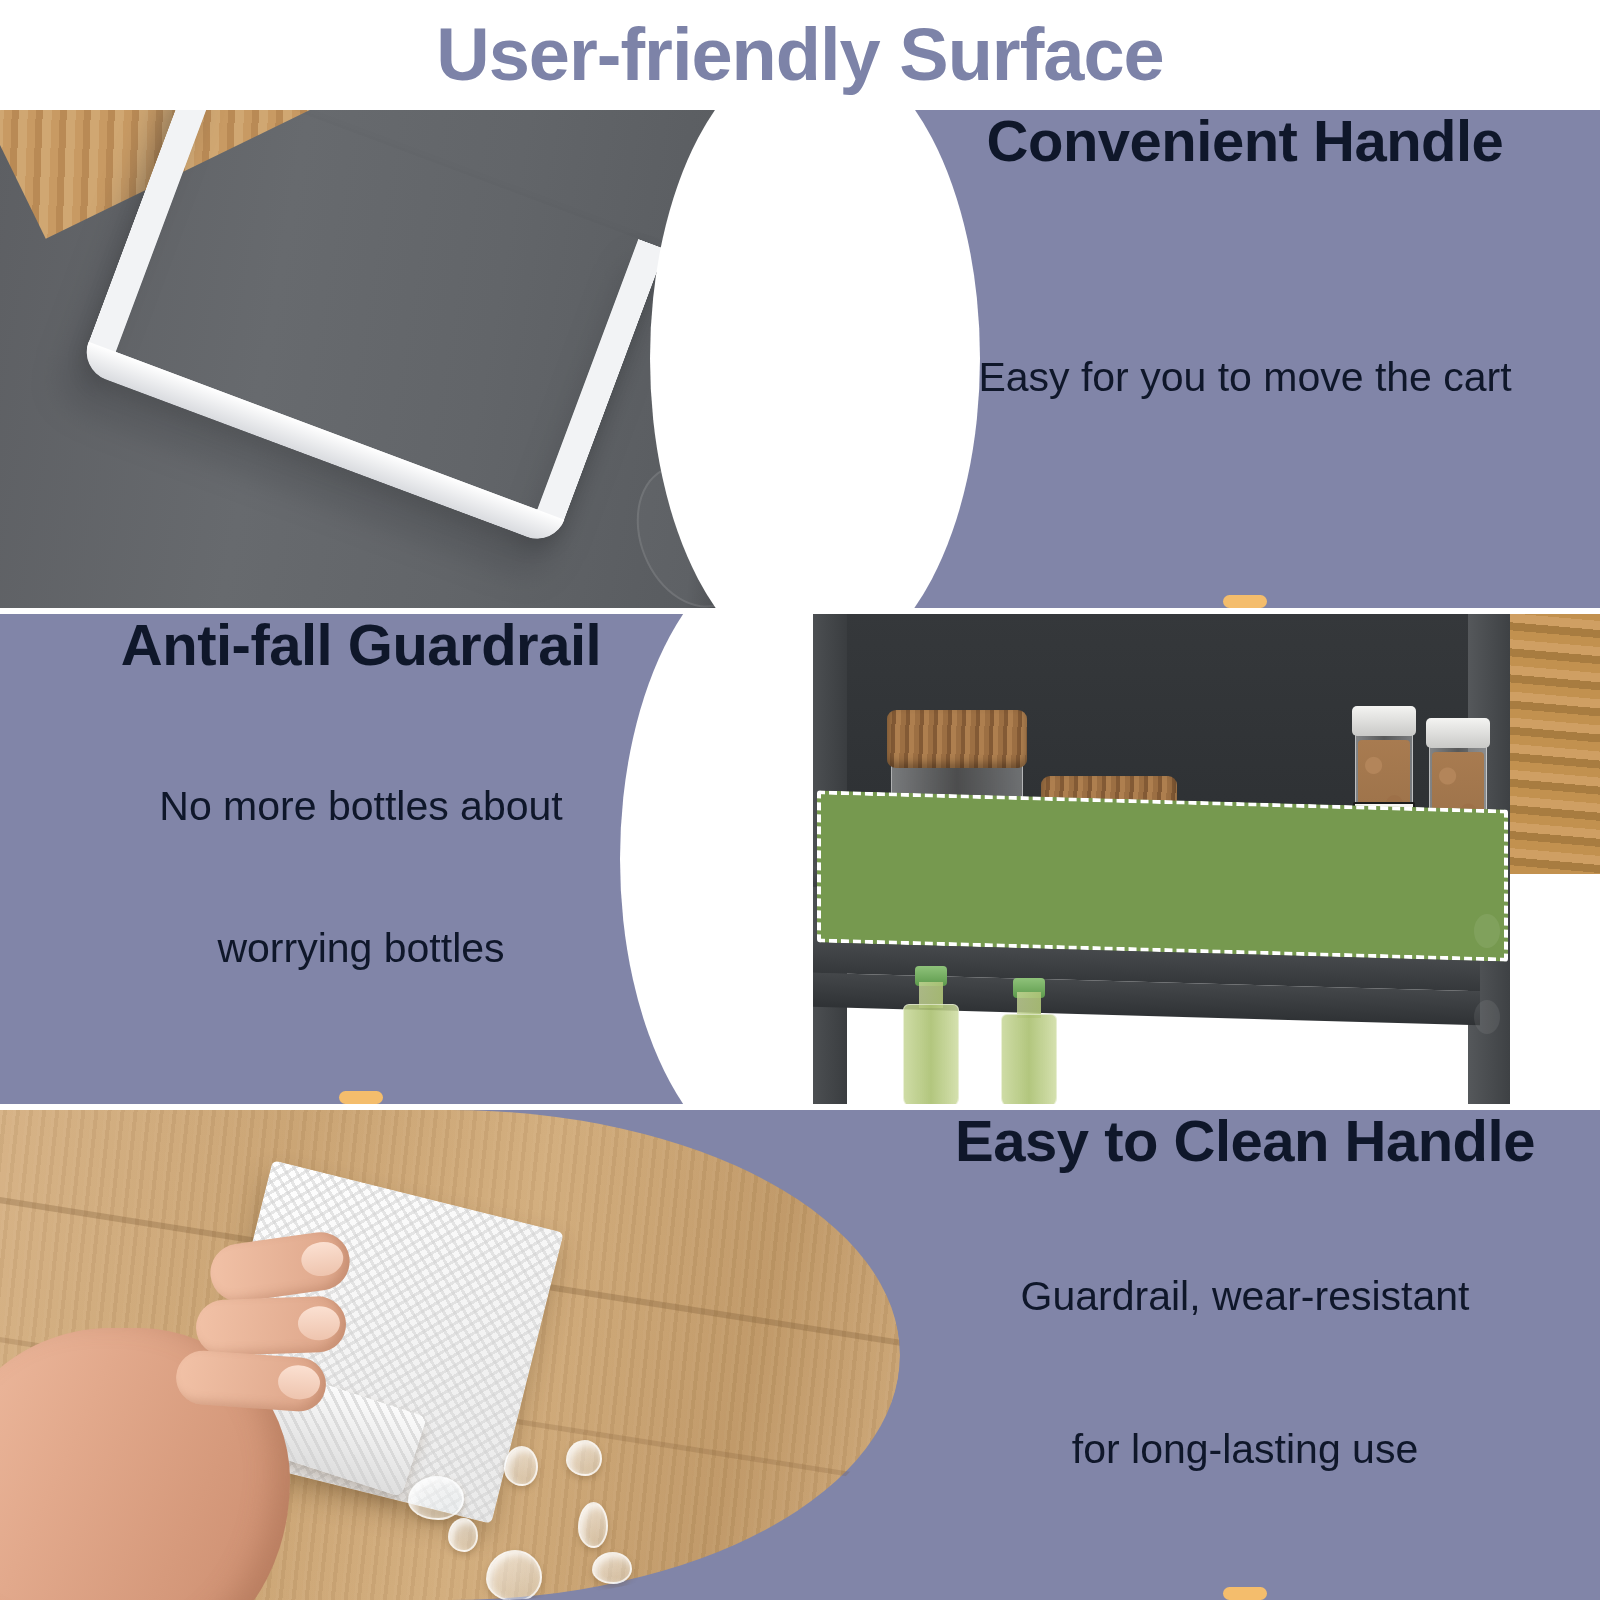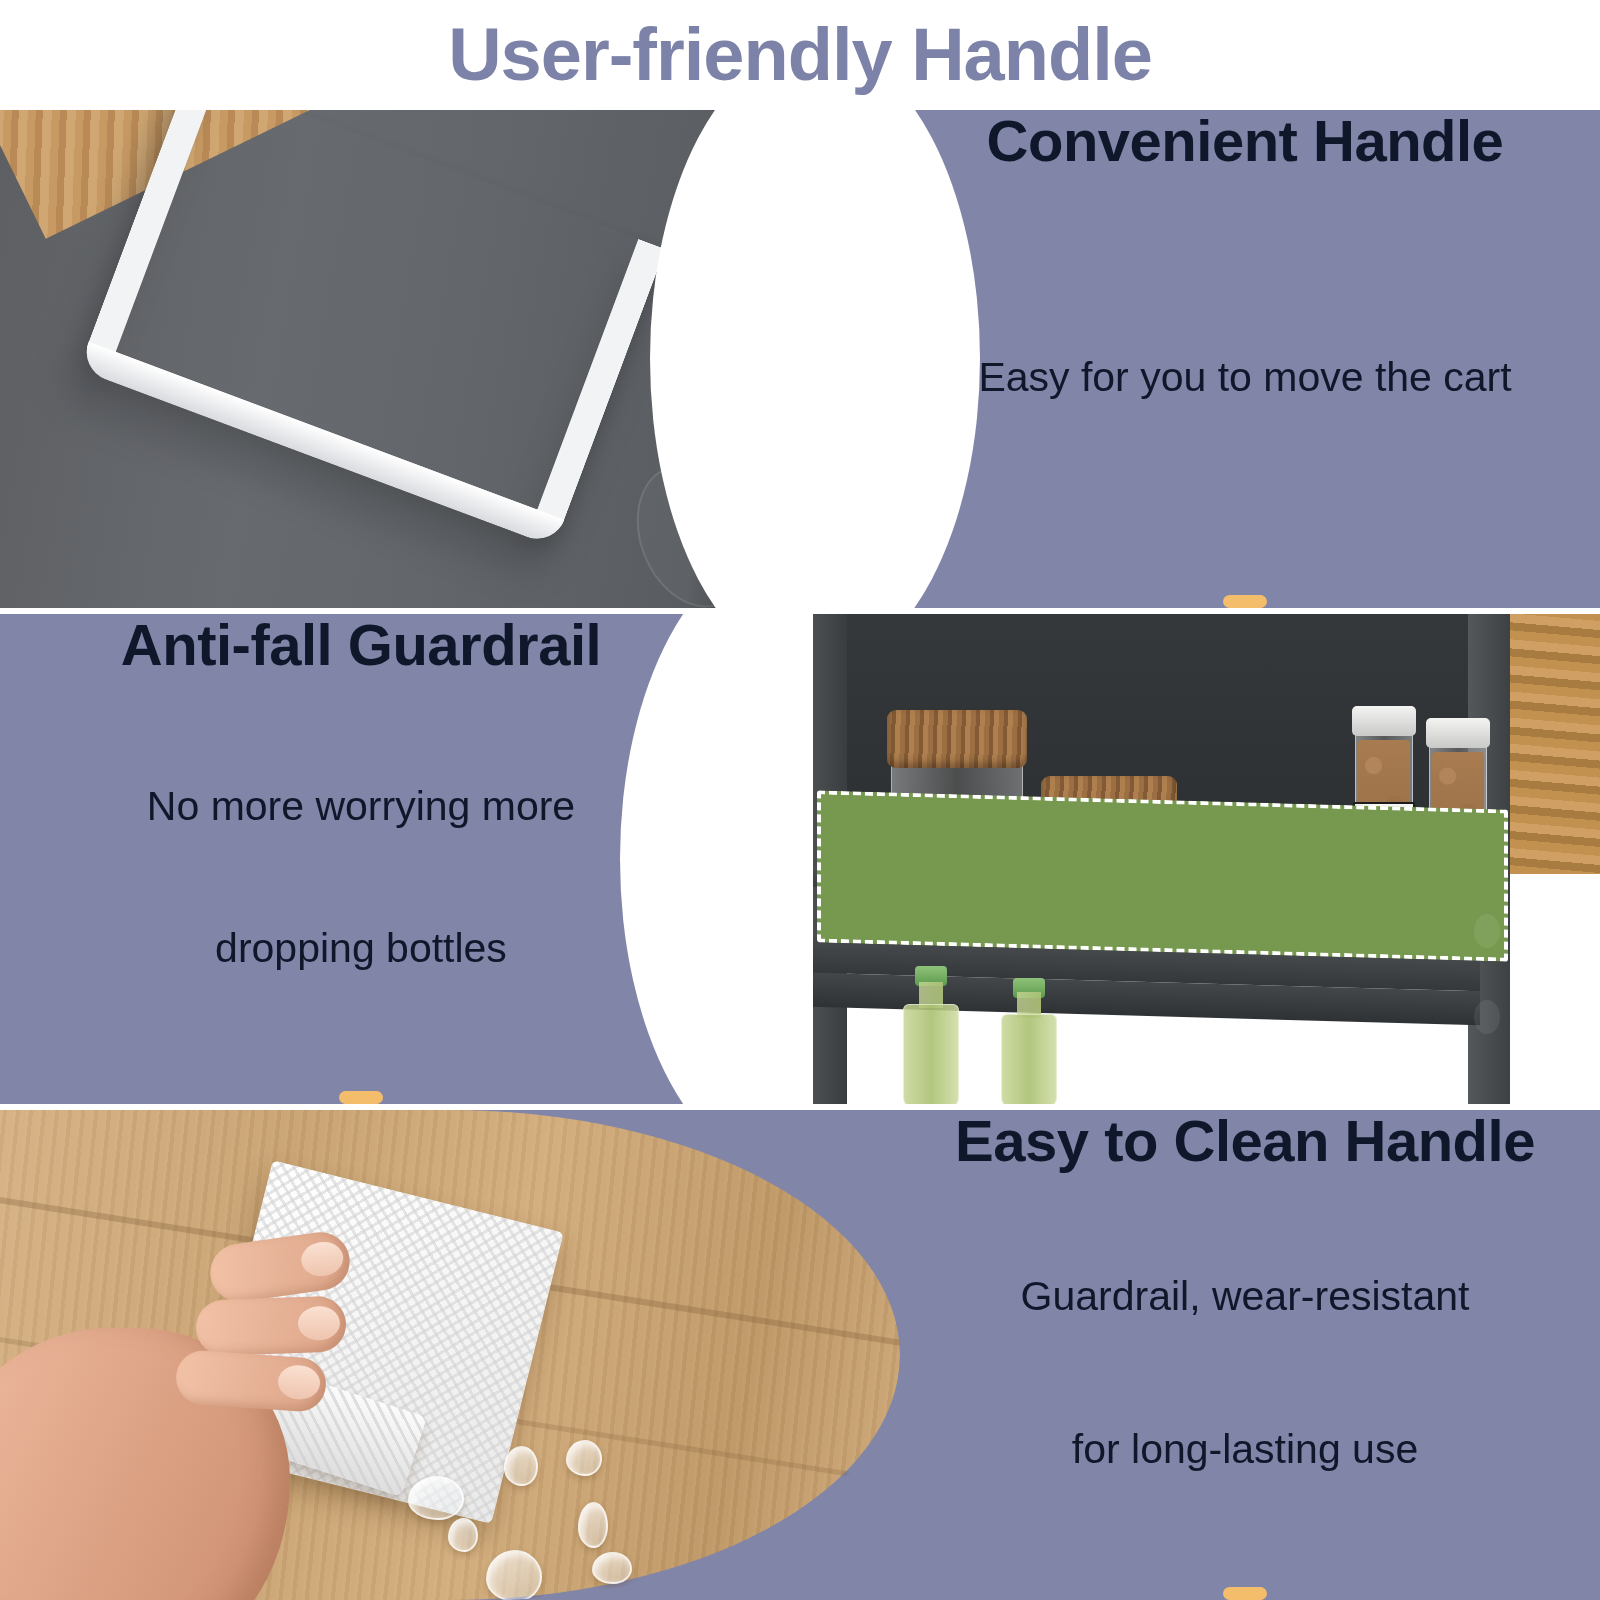--- a/index.html
+++ b/index.html
@@ -186,21 +186,21 @@
 
   
   .photo-r3{ left:0; width:900px; border-radius:0 46% 46% 0 / 0 50% 50% 0; }
 </style>
 </head>
 <body>
 
 <div class="page">
 
   <div class="title-bar">
-    <h1>User-friendly Handle</h1>
+    <h1>User-friendly Surface</h1>
   </div>
 
   <div class="row row-1">
 
     <div class="photo photo-left">
       <div class="cab"></div>
       <div class="wood-top"></div>
       <div class="wood-line"></div>
       <div class="handle-shadow"></div>
       <div class="handle">
@@ -216,22 +216,22 @@
       <div class="tb-head">Convenient Handle</div>
       <div class="tb-sub">Easy for you to move the cart</div>
       <div class="accent"></div>
     </div>
   </div>
 
   <div class="row row-2">
 
     <div class="textblock tb-left">
       <div class="tb-head">Anti-fall Guardrail</div>
-      <div class="tb-sub">No more worrying more</div>
-      <div class="tb-sub" style="margin-top:0">dropping bottles</div>
+      <div class="tb-sub">No more bottles about</div>
+      <div class="tb-sub" style="margin-top:0">worrying bottles</div>
       <div class="accent"></div>
     </div>
 
     <div class="scoop scoop-r2"></div>
 
     <div class="photo photo-right">
       <div class="shelf">
         <div class="shelf-back"></div>
         <div class="wood-right"></div>
         <div class="shelf-postL"></div>

